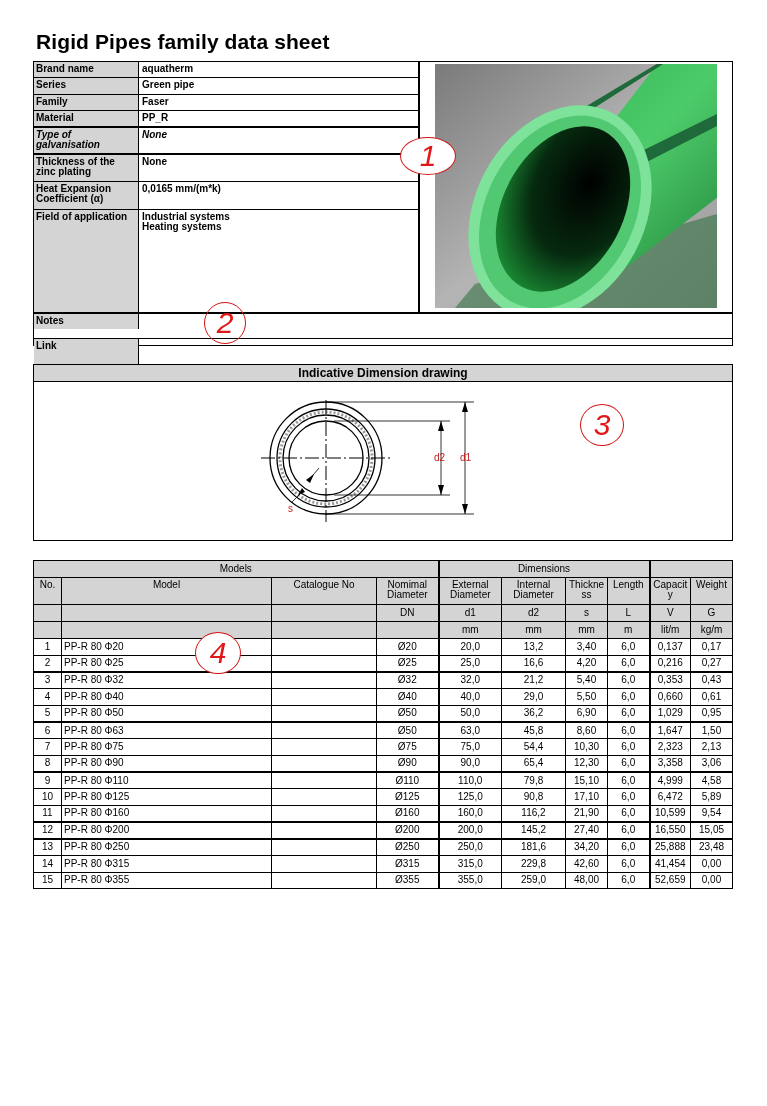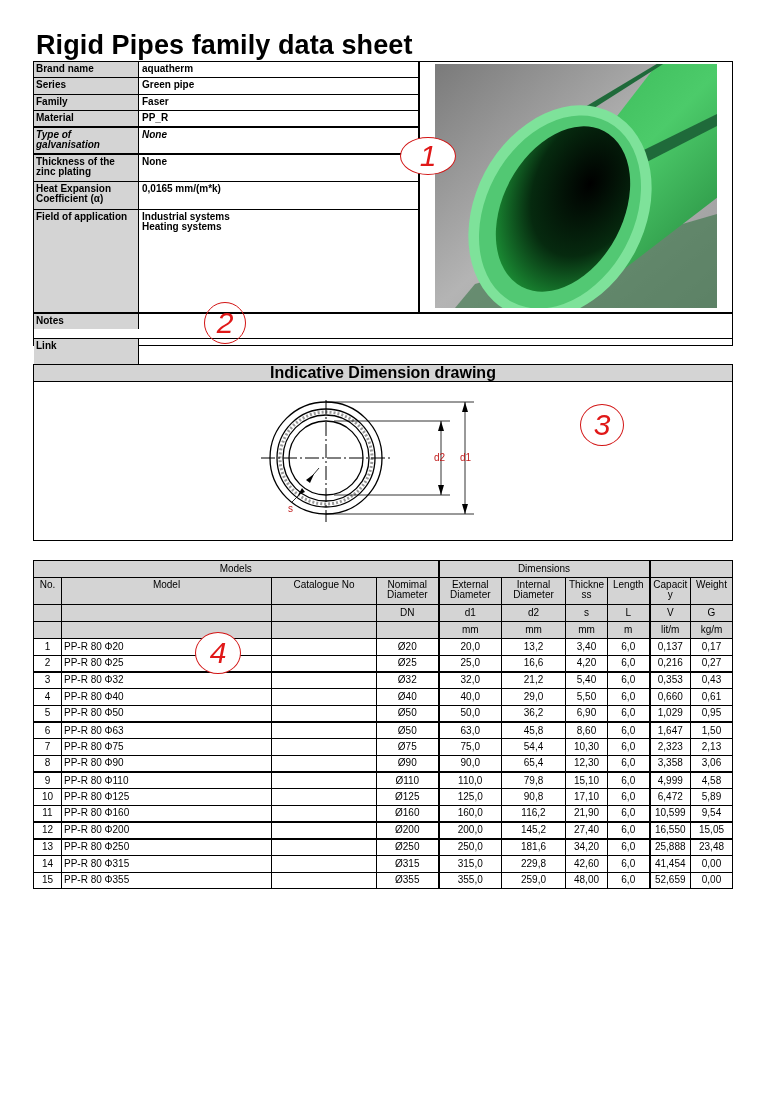--- a/index.html
+++ b/index.html
@@ -1,36 +1,36 @@
 <!DOCTYPE html>
 <html><head>
 <meta charset="utf-8">
 <style>
   * { box-sizing: border-box; margin: 0; padding: 0; }
   html, body { width: 767px; height: 1106px; background: #ffffff; overflow: hidden; }
   body { position: relative; font-family: "Liberation Sans", "DejaVu Sans", sans-serif; color: #000; }
 
-  .title { position: absolute; left: 36px; top: 30px; font-size: 27px; font-weight: bold; letter-spacing: 0.1px; }
+  .title { position: absolute; left: 36px; top: 30px; font-size: 21px; font-weight: bold; letter-spacing: 0.1px; }
 
   
   .info { position: absolute; left: 33px; top: 61px; width: 700px; height: 285px; border: 1px solid #000; }
   .info .row { position: absolute; left: 0; width: 384px; border-bottom: 1px solid #000; }
   .info .row.thick { border-bottom: 2px solid #000; }
   .info .lbl { position: absolute; left: 0; top: 0; bottom: 0; width: 105px; background: #d4d4d4; border-right: 1px solid #000;
                font-size: 10px; font-weight: bold; line-height: 10px; padding: 2px 2px 0 2px; }
   .info .val { position: absolute; left: 106px; top: 0; right: 0; font-size: 10px; font-weight: bold; line-height: 10px; padding: 2px 2px 0 2px; }
   .info .vdiv { position: absolute; left: 384px; top: 0; width: 2px; height: 250px; background: #000; }
   .info .photo { position: absolute; left: 401px; top: 2px; width: 282px; height: 244px; overflow: hidden; background: #8a8a8a; }
   .info .bottom-row { position: absolute; left: 0; width: 698px; border-top: 1px solid #000; }
   .info .bottom-row.first { border-top: 2px solid #000; }
   .info .bottom-row .lbl { width: 105px; }
 
   
   .dim { position: absolute; left: 33px; top: 364px; width: 700px; height: 177px; border: 1px solid #000; }
-  .dim .head { height: 17px; background: #d4d4d4; border-bottom: 1px solid #000; text-align: center; font-size: 16px; font-weight: bold; line-height: 16px; }
+  .dim .head { height: 17px; background: #d4d4d4; border-bottom: 1px solid #000; text-align: center; font-size: 12px; font-weight: bold; line-height: 16px; }
   .dim svg { position: absolute; left: 0; top: 17px; }
 
   
   .models { position: absolute; left: 33px; top: 560px; border-collapse: collapse; table-layout: fixed; font-size: 10px; }
   .models td, .models th { border: 1px solid #000; height: 17px; padding: 0 2px; font-weight: normal; white-space: nowrap; overflow: hidden; }
   .models th { background: #d4d4d4; text-align: center; vertical-align: middle; line-height: 10px; }
   .models th.wrap { white-space: normal; margin-left: 44px; }
   .models tr.hdr2 th { height: 27px; vertical-align: top; padding-top: 2px; }
   .models td { text-align: center; height: 16.7px; line-height: 12px; }
   .models td.model { text-align: left; }

